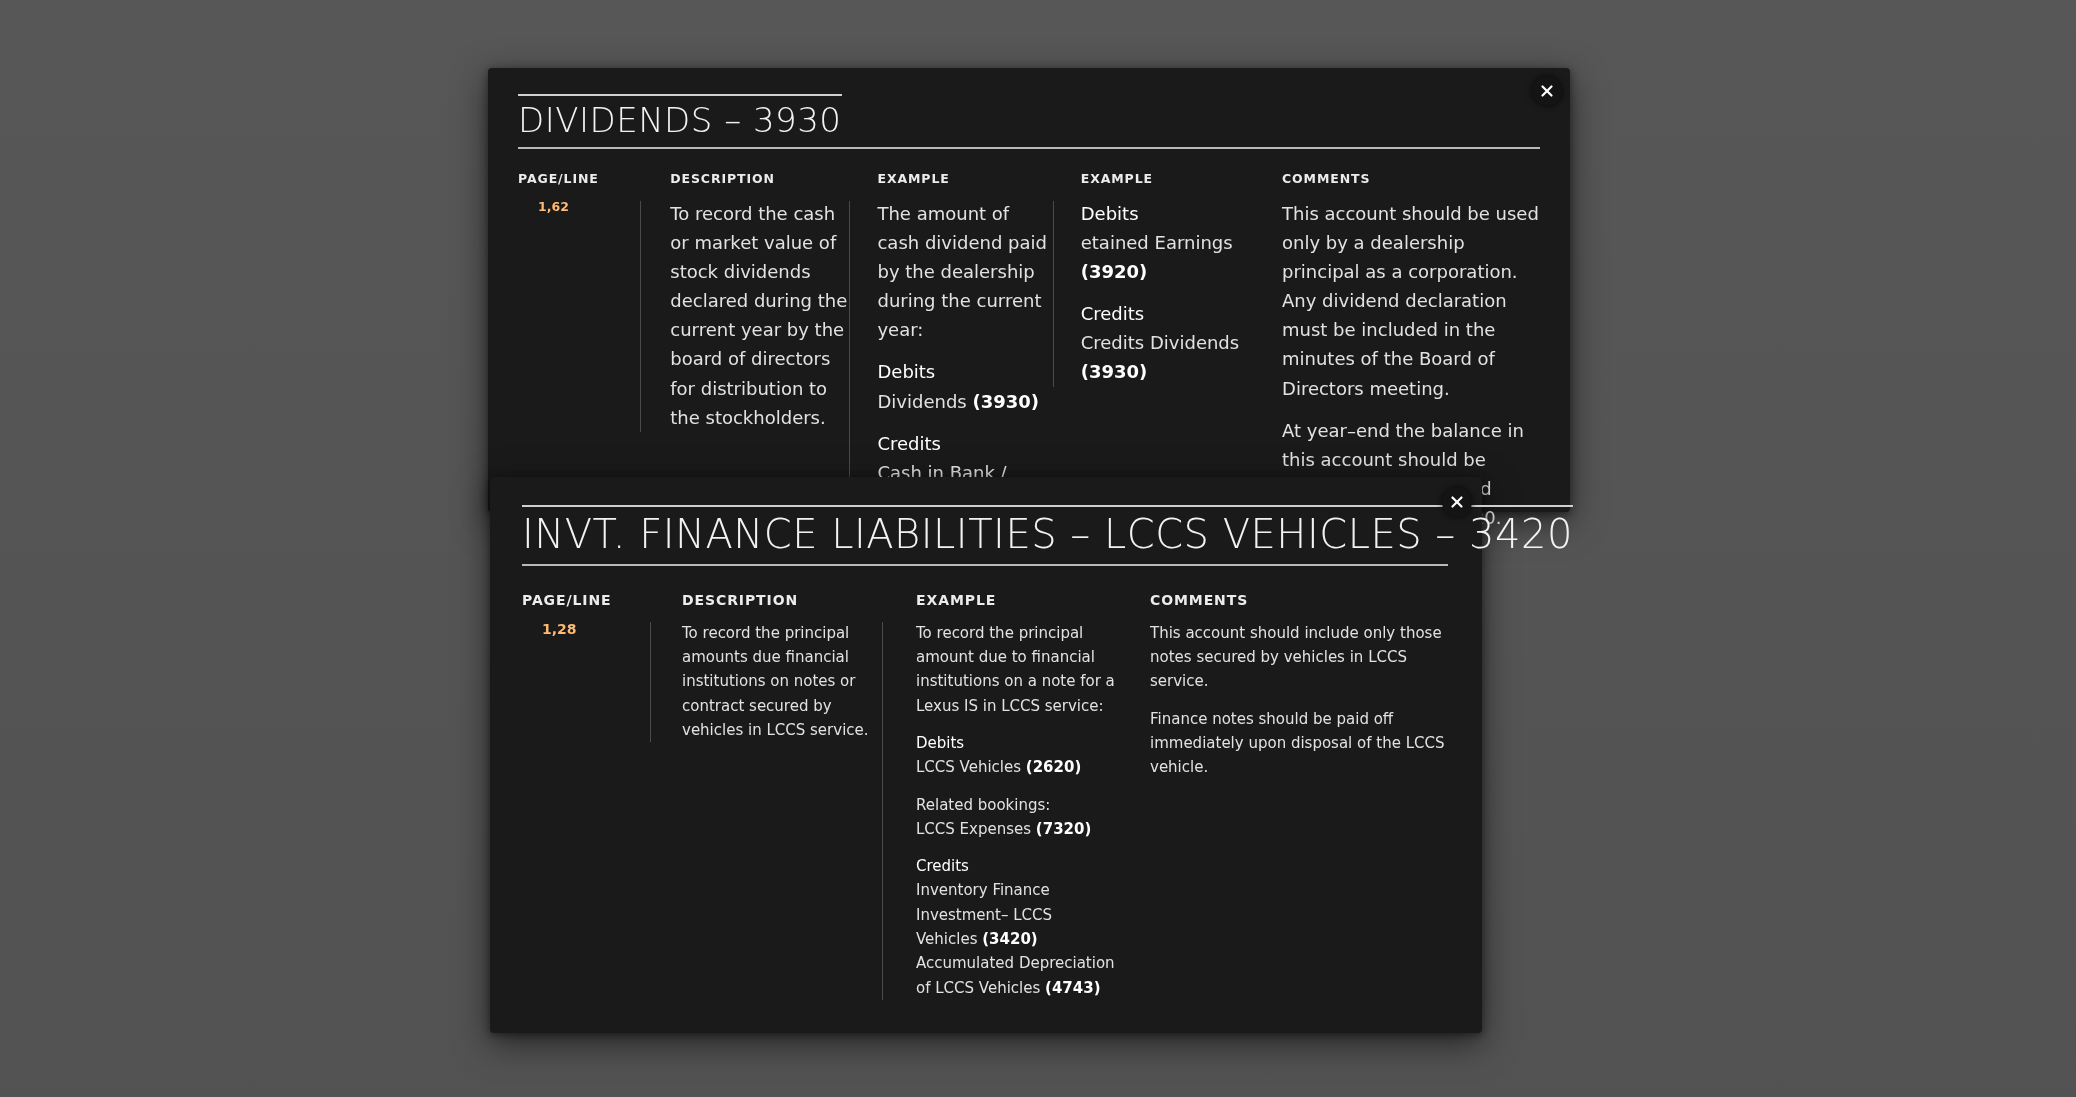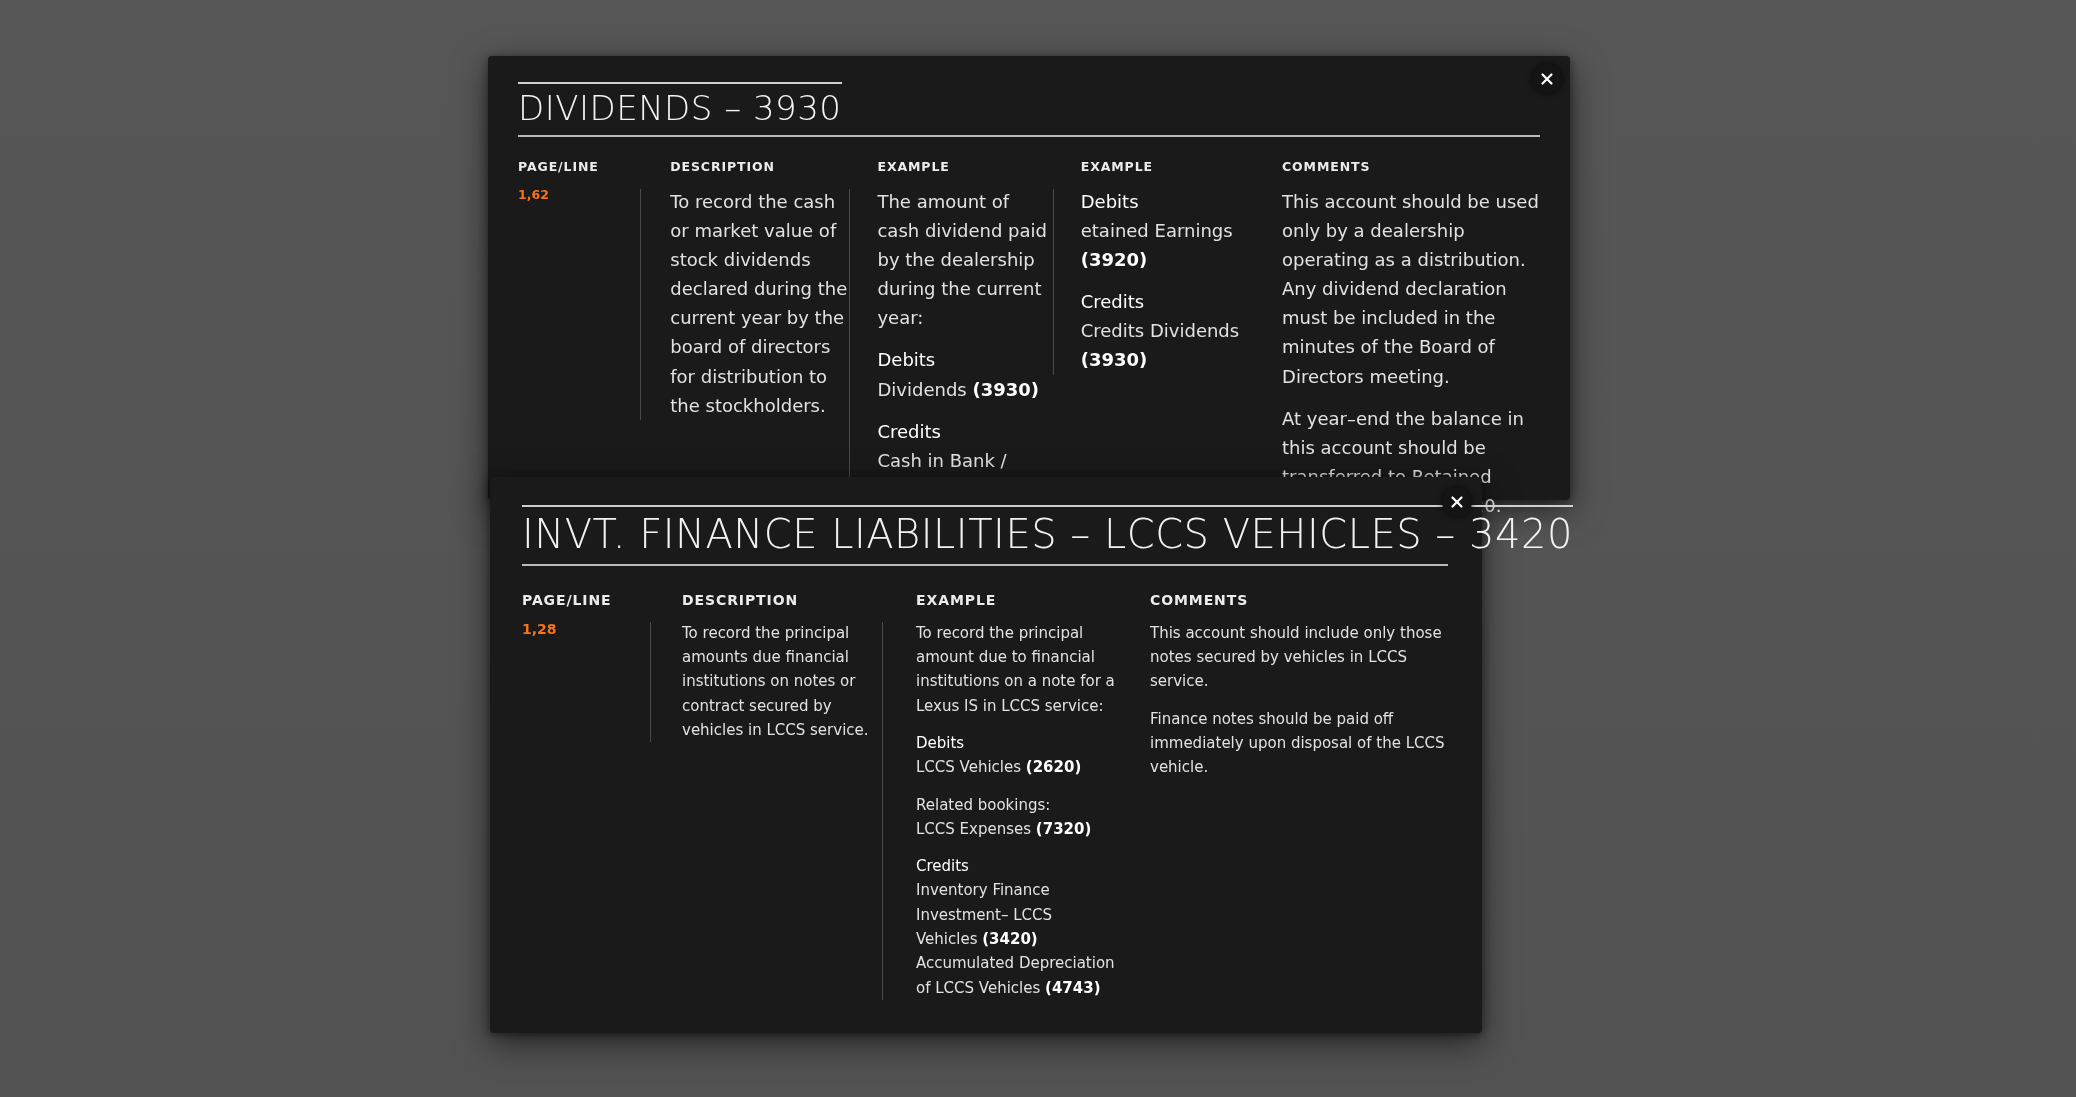--- a/index.html
+++ b/index.html
@@ -26,21 +26,21 @@
   }
   .card-inner {
     position: relative;
     height: 100%;
     box-sizing: border-box;
   }
 
   
   #card-dividends {
     left: 488px;
-    top: 56px;
+    top: 68px;
     width: 1082px;
     height: 444px;
   }
   #card-dividends .card-inner { padding: 26px 30px 20px 30px; }
 
   
   #card-liabilities {
     left: 490px;
     top: 477px;
     width: 992px;
@@ -142,21 +142,21 @@
   #card-dividends .c-ex1      { width: 206px; padding-left: 28px; }
   #card-dividends .c-ex2      { width: 204px; padding-left: 28px; }
   #card-dividends .c-comments { width: 290px; padding-left: 28px; }
 
   
   #card-liabilities .c-pageline { width: 128px; padding-right: 10px; }
   #card-liabilities .c-desc     { width: 232px; padding-left: 32px; }
   #card-liabilities .c-ex1      { width: 236px; padding-left: 34px; }
   #card-liabilities .c-comments { width: 330px; padding-left: 32px; }
 
-  .pl-value { color: #f97316; font-weight: 600; }
+  .pl-value { color: #fdba74; font-weight: 600; margin-left: 20px; }
   #card-dividends .pl-value { font-size: 12.5px; }
   #card-liabilities .pl-value { font-size: 14px; }
 </style>
 </head>
 <body>
 
 <section class="card" id="card-dividends">
   <div class="card-inner">
 
     <button class="close-btn" aria-label="Close">
@@ -213,21 +213,21 @@
           <p class="para tight">
             <span class="lbl">Credits</span><br>
             <span>Credits Dividends </span><span class="acct">(3930)</span>
           </p>
         </div>
       </div>
 
       <div class="col c-comments">
         <div class="col-head">COMMENTS</div>
         <div class="col-body">
-          <p class="para">This account should be used only by a dealership operating as a distribution. Any dividend declaration must be included in the minutes of the Board of Directors meeting.</p>
+          <p class="para">This account should be used only by a dealership principal as a corporation. Any dividend declaration must be included in the minutes of the Board of Directors meeting.</p>
           <p class="para">At year–end the balance in this account should be transferred to Retained Earnings, Account 3920.</p>
         </div>
       </div>
 
     </div>
   </div>
 </section>
 
 <section class="card" id="card-liabilities">
   <div class="card-inner">

